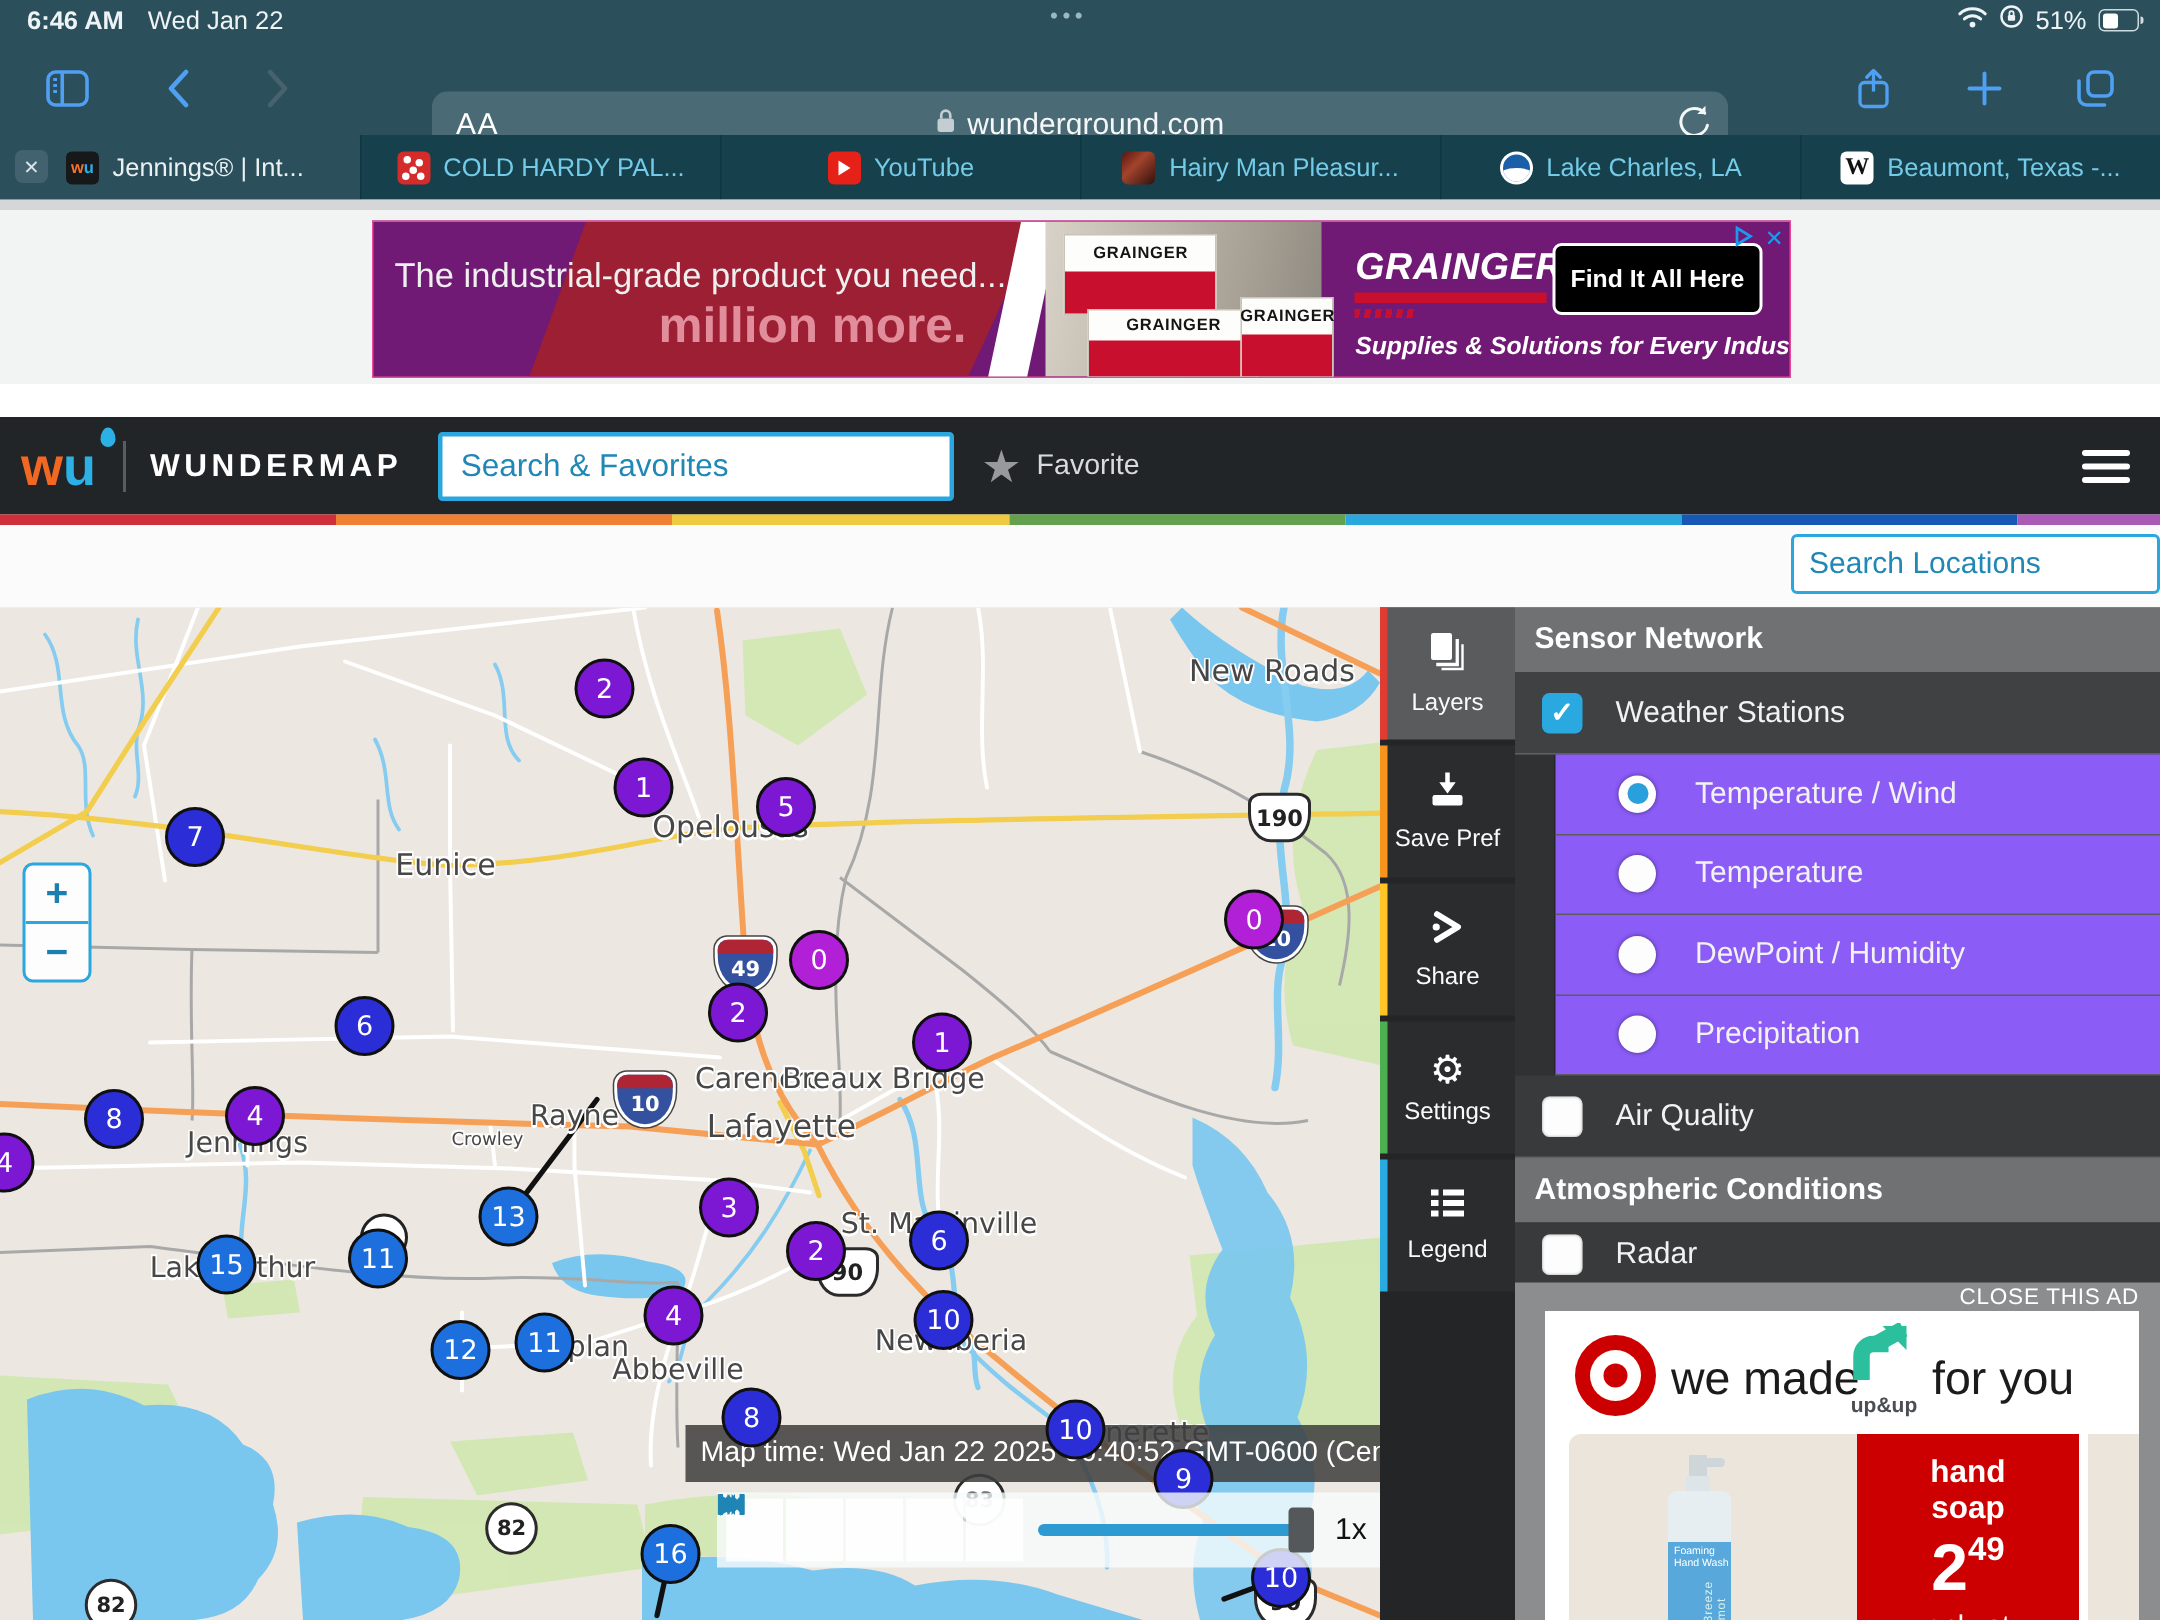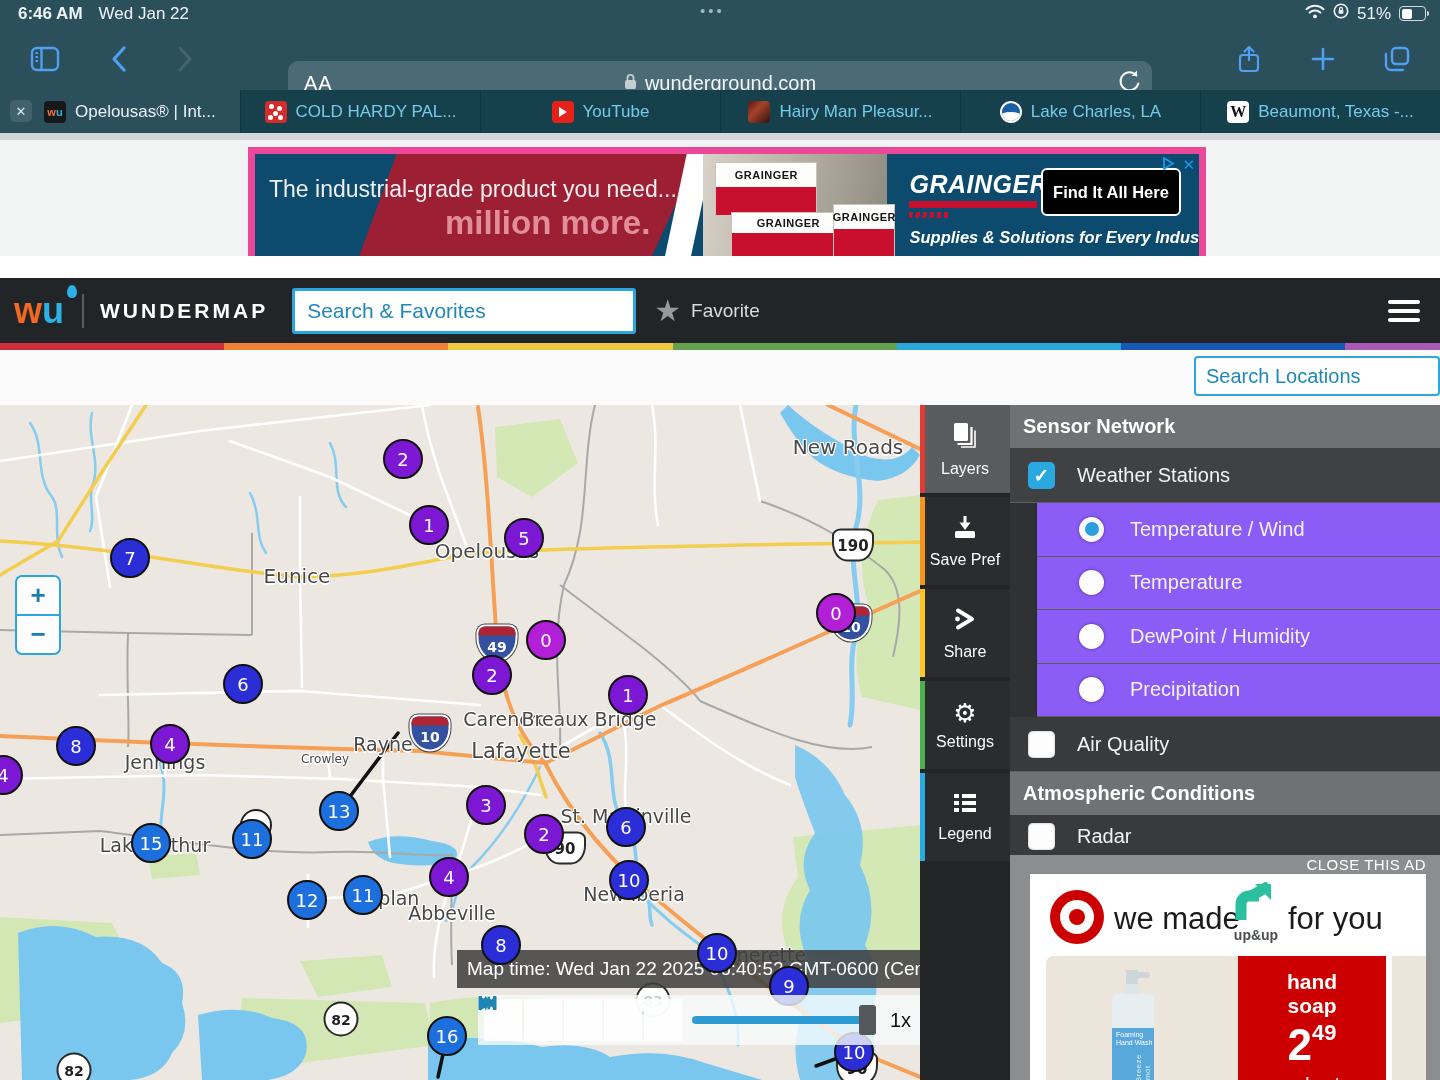--- a/index.html
+++ b/index.html
@@ -37,21 +37,21 @@
   .fav-yt i{width:0;height:0;border-left:8px solid #fff;border-top:5px solid transparent;border-bottom:5px solid transparent;}
   .fav-man{background:linear-gradient(135deg,#5a1410 0%,#a3442c 40%,#30100c 100%);}
   .fav-noaa{background:#fff;border-radius:50%;display:flex;align-items:center;justify-content:center;}
   .fav-noaa i{width:18px;height:18px;border-radius:50%;background:#1b5fa8;position:relative;overflow:hidden;}
   .fav-noaa i:after{content:"";position:absolute;left:-3px;top:9px;width:24px;height:10px;background:#fff;border-radius:50% 50% 0 0;}
   .fav-w{background:#fff;color:#111;font-family:"Liberation Serif",serif;font-weight:bold;font-size:16px;display:flex;align-items:center;justify-content:center;}
   .graystrip{position:absolute;left:0;top:133px;width:100%;height:7px;background:#d4d6d7;}
 
   
   .adzone{position:absolute;left:0;top:140px;width:1440px;height:116px;background:#f2f3f3;}
-  .gbanner{position:absolute;left:248px;top:7px;width:944px;height:103px;background:#0c4a6e;border:7px solid #ec4899;overflow:hidden;}
+  .gbanner{position:absolute;left:248px;top:7px;width:944px;height:103px;background:#701a75;border:1px solid #ec4899;overflow:hidden;}
   .g-crimson{position:absolute;left:0;top:0;width:100%;height:100%;background:#9c1f33;clip-path:polygon(15% 0,47% 0,42% 100%,11% 100%);}
   .g-slash{position:absolute;left:44.5%;top:-10px;width:26px;height:130px;background:#fff;transform:skewX(-12deg);}
   .g-photo{position:absolute;left:47.5%;top:0;width:19.5%;height:100%;background:linear-gradient(100deg,#d8d2c8 0%,#b9b2a6 45%,#8e897f 100%);}
   .g-box{position:absolute;background:#fdfdfb;border:1px solid #cac4b8;}
   .g-box .bx-t{height:46%;display:flex;align-items:center;justify-content:center;font-weight:bold;font-size:11px;color:#151515;letter-spacing:.5px;}
   .g-box .bx-r{height:54%;background:#c8102e;}
   .g-line1{position:absolute;left:14px;top:22px;font-size:23px;color:#efefef;white-space:nowrap;}
   .g-line2{position:absolute;left:190px;top:50px;font-size:33px;font-weight:bold;color:#e28d9b;}
   .g-right{position:absolute;left:67%;top:0;width:33%;height:100%;}
   .g-logo{position:absolute;left:22px;top:16px;font-size:25px;font-weight:bold;color:#fff;letter-spacing:.5px;font-style:italic;}
@@ -247,21 +247,21 @@
         </span>
     </div>
 
     <div class="tabbar">
       <div class="tab active">
         <span class="tab-close">✕</span>
         <span class="fav fav-wu">
             <b>w</b>
             <i>u</i>
           </span>
-        <span>Opelousas® | Int...</span>
+        <span>Jennings® | Int...</span>
       </div>
       <div class="tab">
         <span class="fav fav-dots">
             <span style="left:4px;top:3px;"></span>
             <span style="left:12px;top:5px;"></span>
             <span style="left:8px;top:10px;"></span>
             <span style="left:3px;top:14px;"></span>
             <span style="left:13px;top:14px;"></span>
           </span>
         <span>COLD HARDY PAL...</span>

